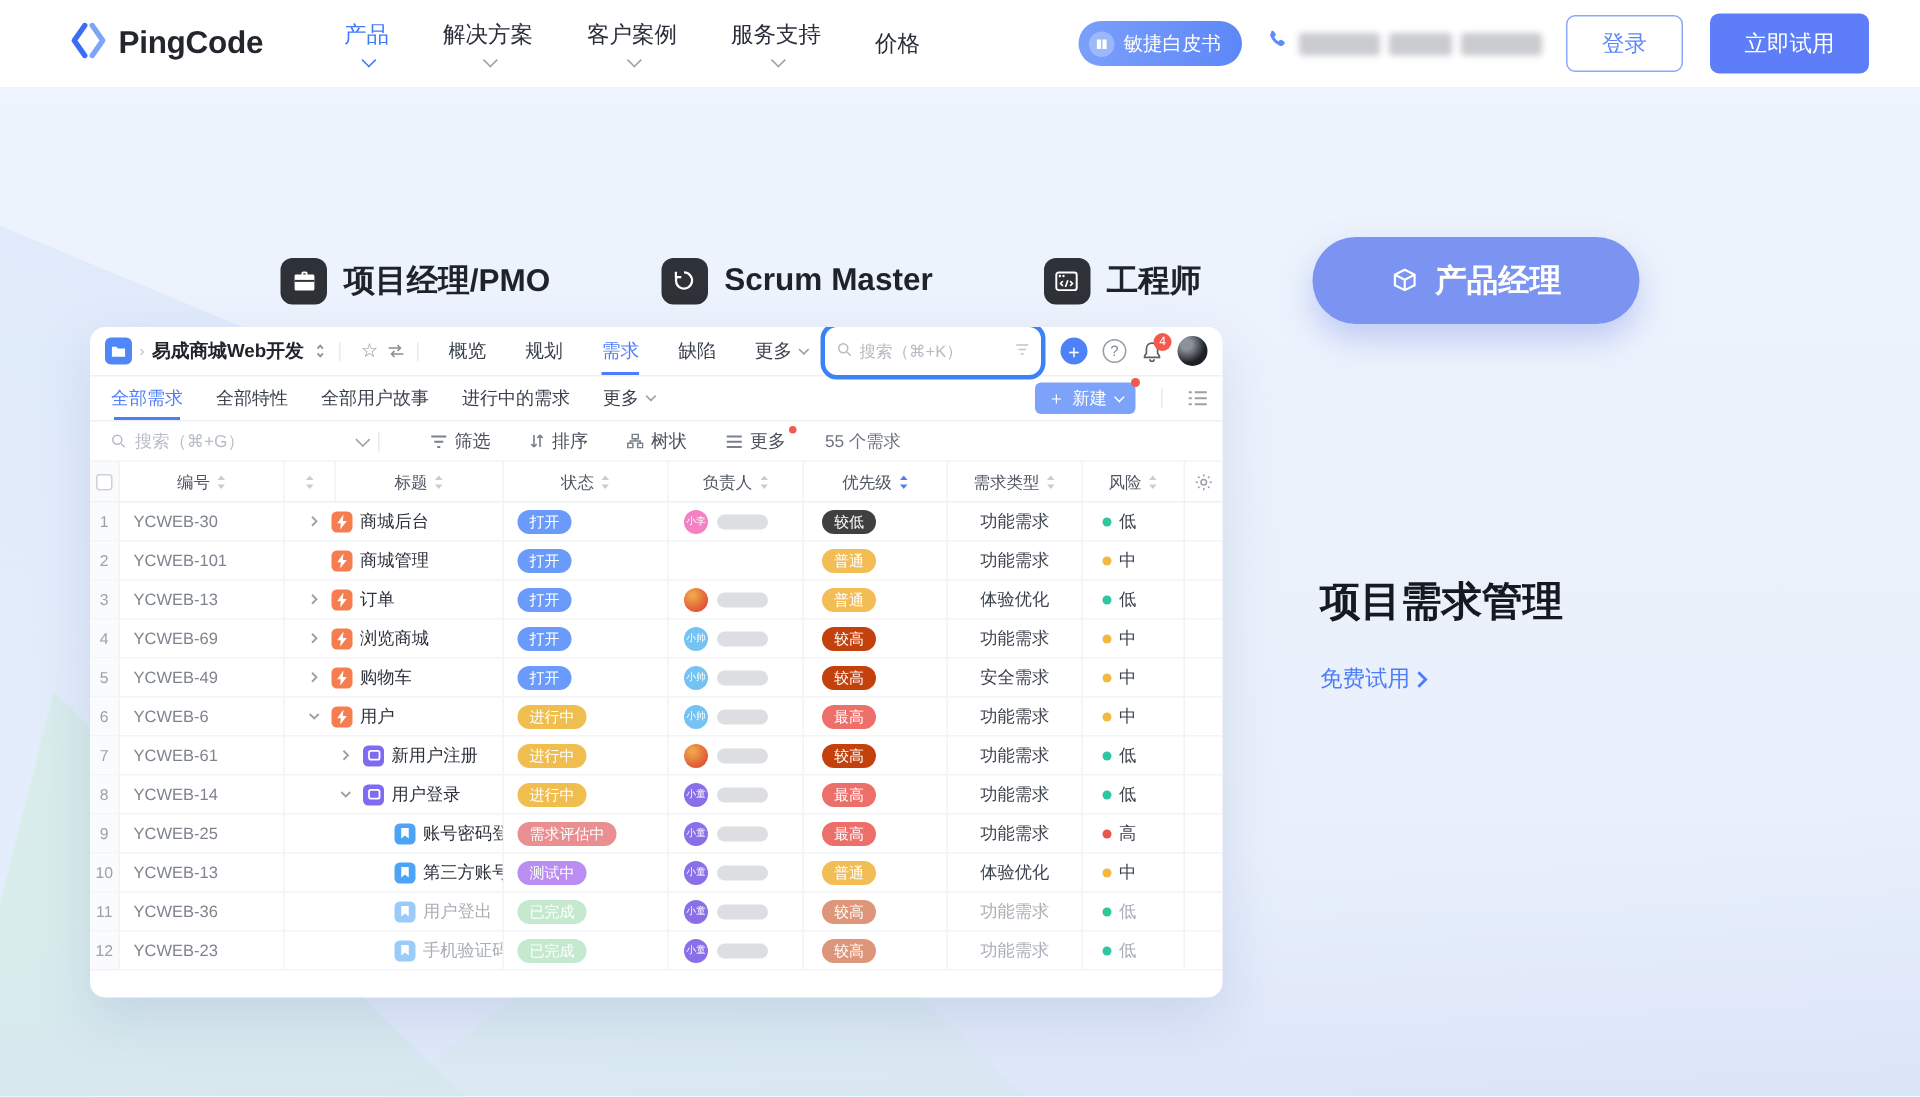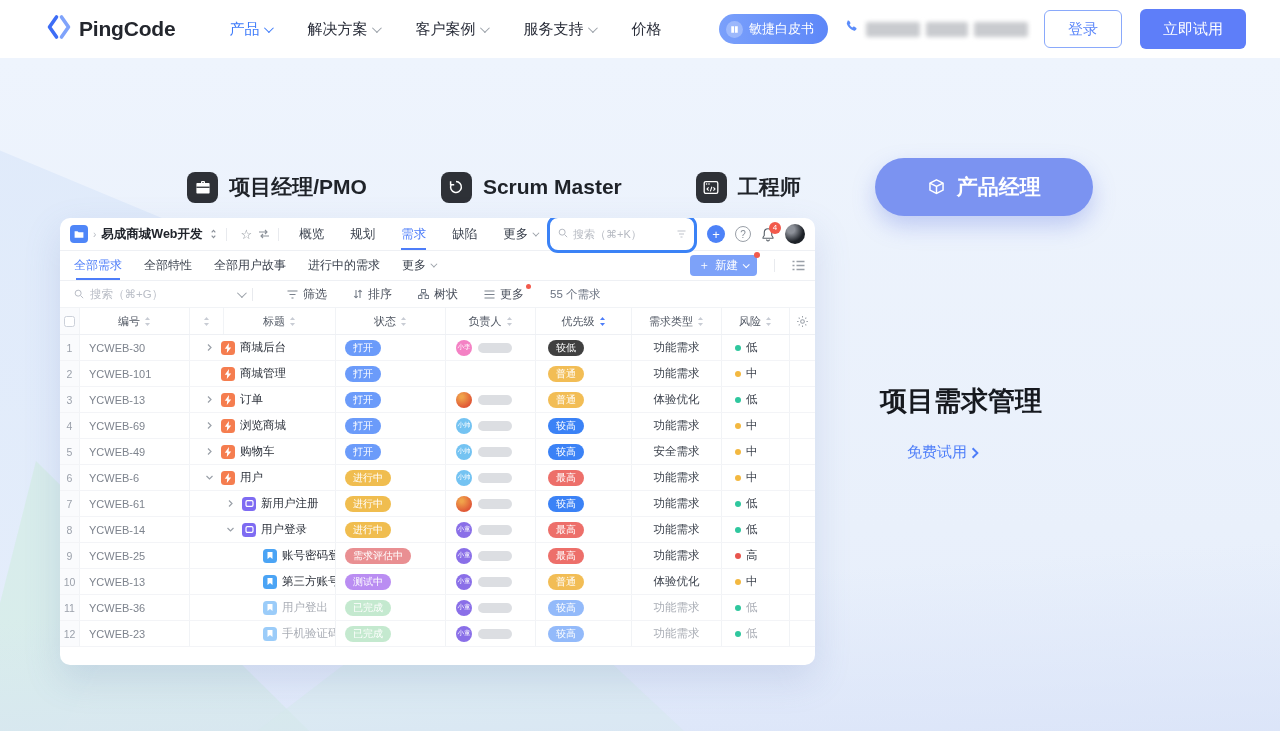--- a/index.html
+++ b/index.html
@@ -3,21 +3,21 @@
 <meta charset="utf-8">
 <style>
   * { margin:0; padding:0; box-sizing:border-box; }
   html,body { width:1280px; height:731px; font-family:"Liberation Sans","DejaVu Sans",sans-serif; background:#fff; overflow:hidden; }
 
   
   .site-header { height:58px; background:#fff; display:flex; align-items:center; padding:0 34px 0 46px; position:relative; z-index:5; }
   .logo { display:flex; align-items:center; gap:7px; }
   .logo-text { font-size:21px; font-weight:700; color:#23262d; letter-spacing:-.2px; }
   .nav { display:flex; align-items:center; gap:36px; margin-left:54px; }
-  .nav-item { font-size:15px; color:#2a2e3a; display:flex; align-items:center; gap:5px; cursor:pointer; }
+  .nav-item { font-size:15px; color:#2a2e3a; display:flex; align-items:center; gap:5px; cursor:pointer;flex-direction:column; }
   .nav-item.active { color:#3e7bfa; }
   .chev { display:inline-block; width:7px; height:7px; border-right:1.4px solid #9aa0a8; border-bottom:1.4px solid #9aa0a8; transform:rotate(45deg) translateY(-2px); }
   .nav-item.active .chev { border-color:#3e7bfa; }
   .wp-badge { margin-left:10px; display:flex; align-items:center; gap:6px; background:linear-gradient(90deg,#7aa0fb,#5d87f8); color:#fff; font-size:13px; border-radius:999px; padding:6px 14px 6px 7px; cursor:pointer; }
   .wp-badge .circ { width:17px; height:17px; border-radius:50%; background:rgba(255,255,255,.28); display:flex; align-items:center; justify-content:center; }
   .hdr-right { margin-left:auto; display:flex; align-items:center; gap:16px; }
   .phone { display:flex; align-items:center; gap:6px; }
   .blurnum { display:flex; gap:6px; filter:blur(2.2px); }
   .blurnum i { display:block; height:15px; background:#c9cbcf; border-radius:2px; }
   .btn-login { width:78px; height:38px; border:1px solid #8aa9fb; color:#5b86f9; background:#fff; border-radius:6px; font-size:15px; cursor:pointer; }
@@ -90,36 +90,36 @@
   .c-pri { width:96px; padding-left:12px; }
   .c-type { width:90px; justify-content:center; color:#3c424d; font-size:11.5px; }
   .c-risk { width:68px; padding-left:13px; gap:5px; color:#3c424d; font-size:11.5px; }
   .c-gear { width:25px; justify-content:center; border-right:none; color:#9aa0a8; }
   .arrow { width:13px; display:flex; justify-content:center; color:#9aa0a8; flex:none; }
   .ticon { width:14px; height:14px; border-radius:3.5px; display:flex; align-items:center; justify-content:center; flex:none; }
   .ticon.epic { background:#f57d4f; } .ticon.story { background:#7e6bf2; } .ticon.task { background:#4ba4f5; }
   .ttext { color:#2b303a; font-size:11.5px; }
   .pill { height:16px; border-radius:8px; padding:0 8px; color:#fff; font-size:10px; display:inline-flex; align-items:center; }
   .st-open{background:#6b9bfa;} .st-progress{background:#f0bd4f;} .st-review{background:#e98f92;} .st-test{background:#ba8df2;} .st-done{background:#95d8a8;}
-  .pri-low{background:#404040;} .pri-normal{background:#f2bd55;} .pri-high{background:#3b82f6;} .pri-highest{background:#ed6f6a;}
+  .pri-low{background:#404040;} .pri-normal{background:#f2bd55;} .pri-high{background:#c2410c;} .pri-highest{background:#ed6f6a;}
   .dot { width:6px; height:6px; border-radius:50%; flex:none; }
   .rk-low{background:#2fc79e;} .rk-mid{background:#f3b840;} .rk-high{background:#e8554d;}
   .av { width:16px; height:16px; border-radius:50%; display:flex; align-items:center; justify-content:center; color:#fff; font-size:6.5px; flex:none; }
   .av-pink{background:#f481c4;} .av-blue{background:#74c3f2;} .av-purple{background:#8a6fe8;}
   .av-photo{background:radial-gradient(circle at 35% 30%, #f0a24a 10%, #e05836 70%);} 
   .avblur { width:34px; height:10px; background:#dcdee2; border-radius:5px; }
   .trow.done .ttext, .trow.done .c-type, .trow.done .c-risk { color:#a9adb5; }
   .trow.done .pill { opacity:.55; }
   .trow.done .ticon { opacity:.55; }
 
   
   .feature { position:absolute; left:880px; top:325px; width:410px; z-index:2; }
   .feature h2 { font-size:27px; font-weight:700; color:#16191f; }
   .feature p { margin-top:22px; font-size:15.5px; color:#3a4250; line-height:1.85; width:396px; }
-  .feature .try { margin-top:24px; display:inline-flex; align-items:center; gap:3px; color:#4d7df9; font-size:15px; cursor:pointer;margin-left:27px; }
+  .feature .try { margin-top:24px; display:inline-flex; align-items:center; gap:3px; color:#4d7df9; font-size:15px; cursor:pointer; }
 </style>
 </head>
 <body>
 
 <header class="site-header">
   <div class="logo">
     <span>
       <svg width="26" height="26" viewBox="0 0 26 26">
           <path d="M10.5 3 3.5 13l7 10" stroke="#3d6df6" stroke-width="3.6" fill="none" stroke-linecap="round" stroke-linejoin="round"></path>
           <path d="M15.5 3l7 10-7 10" stroke="#7fa3fb" stroke-width="3.6" fill="none" stroke-linecap="round" stroke-linejoin="round"></path>

